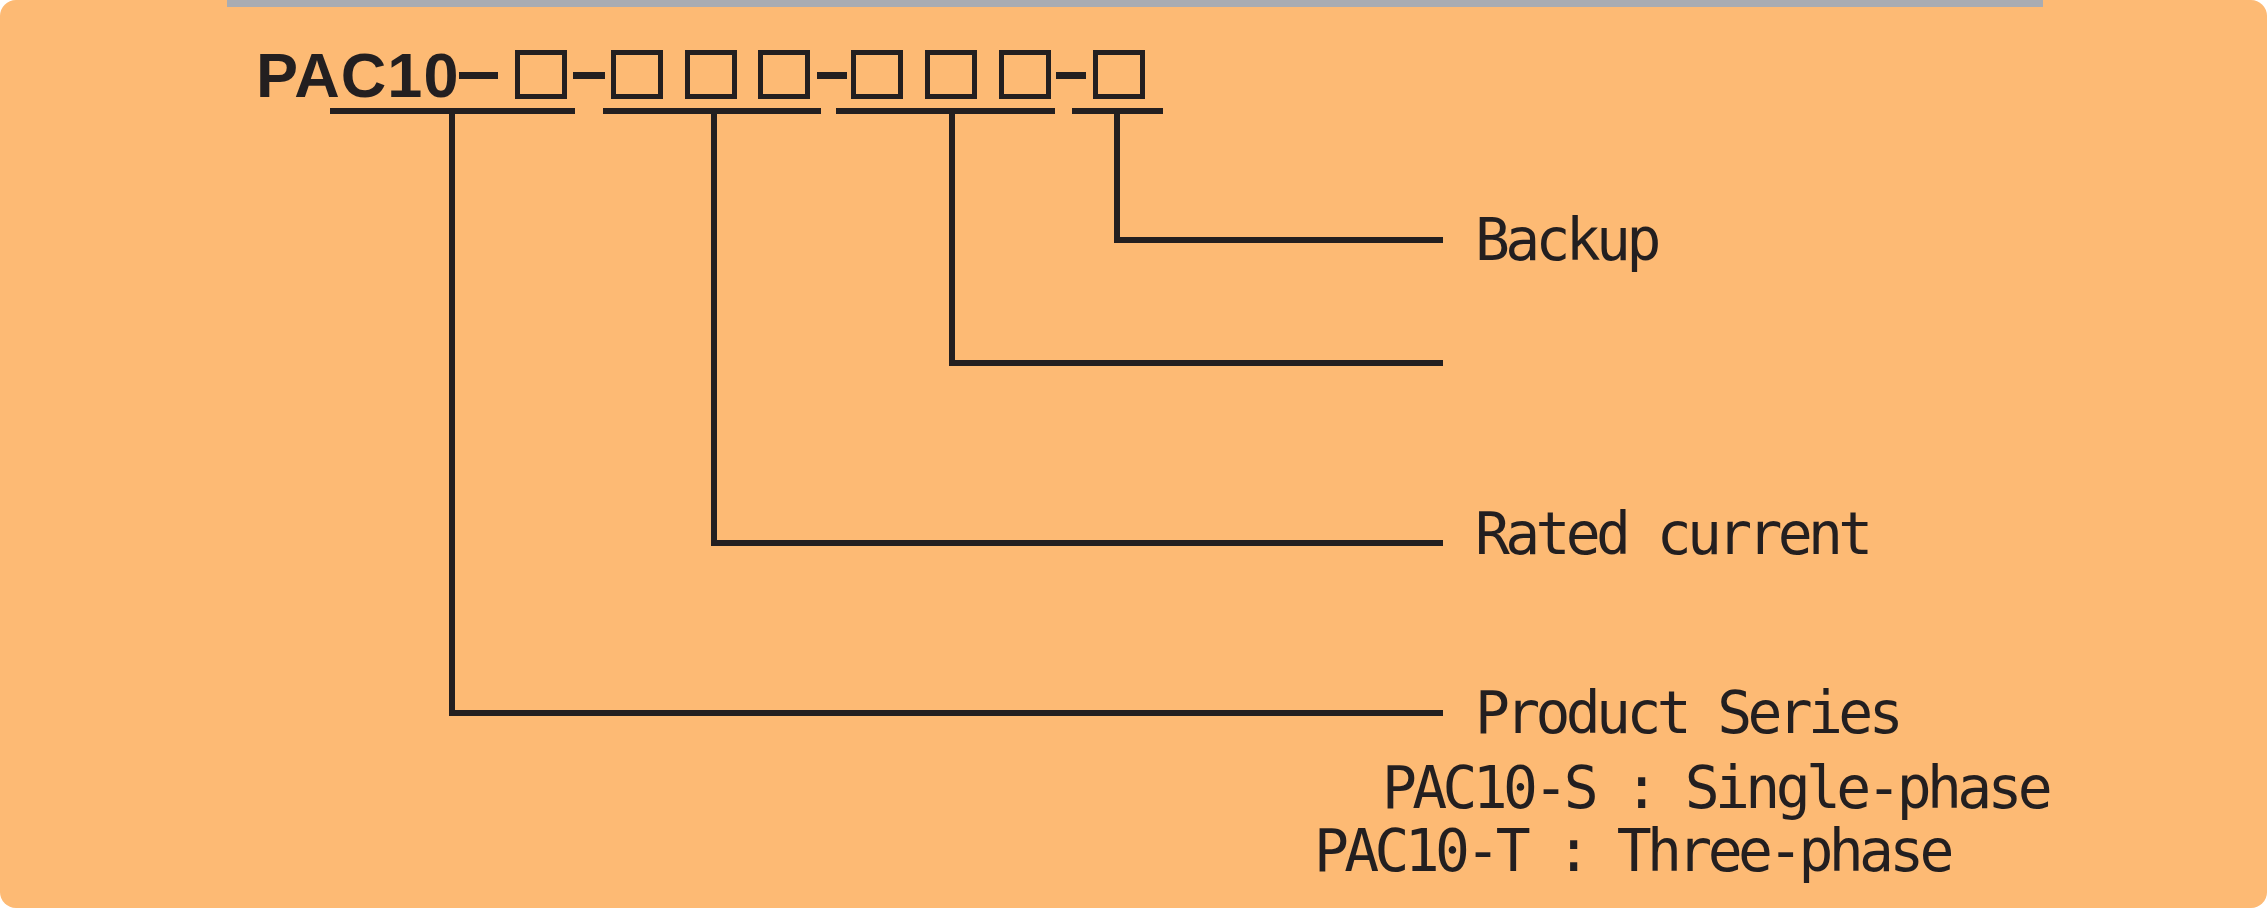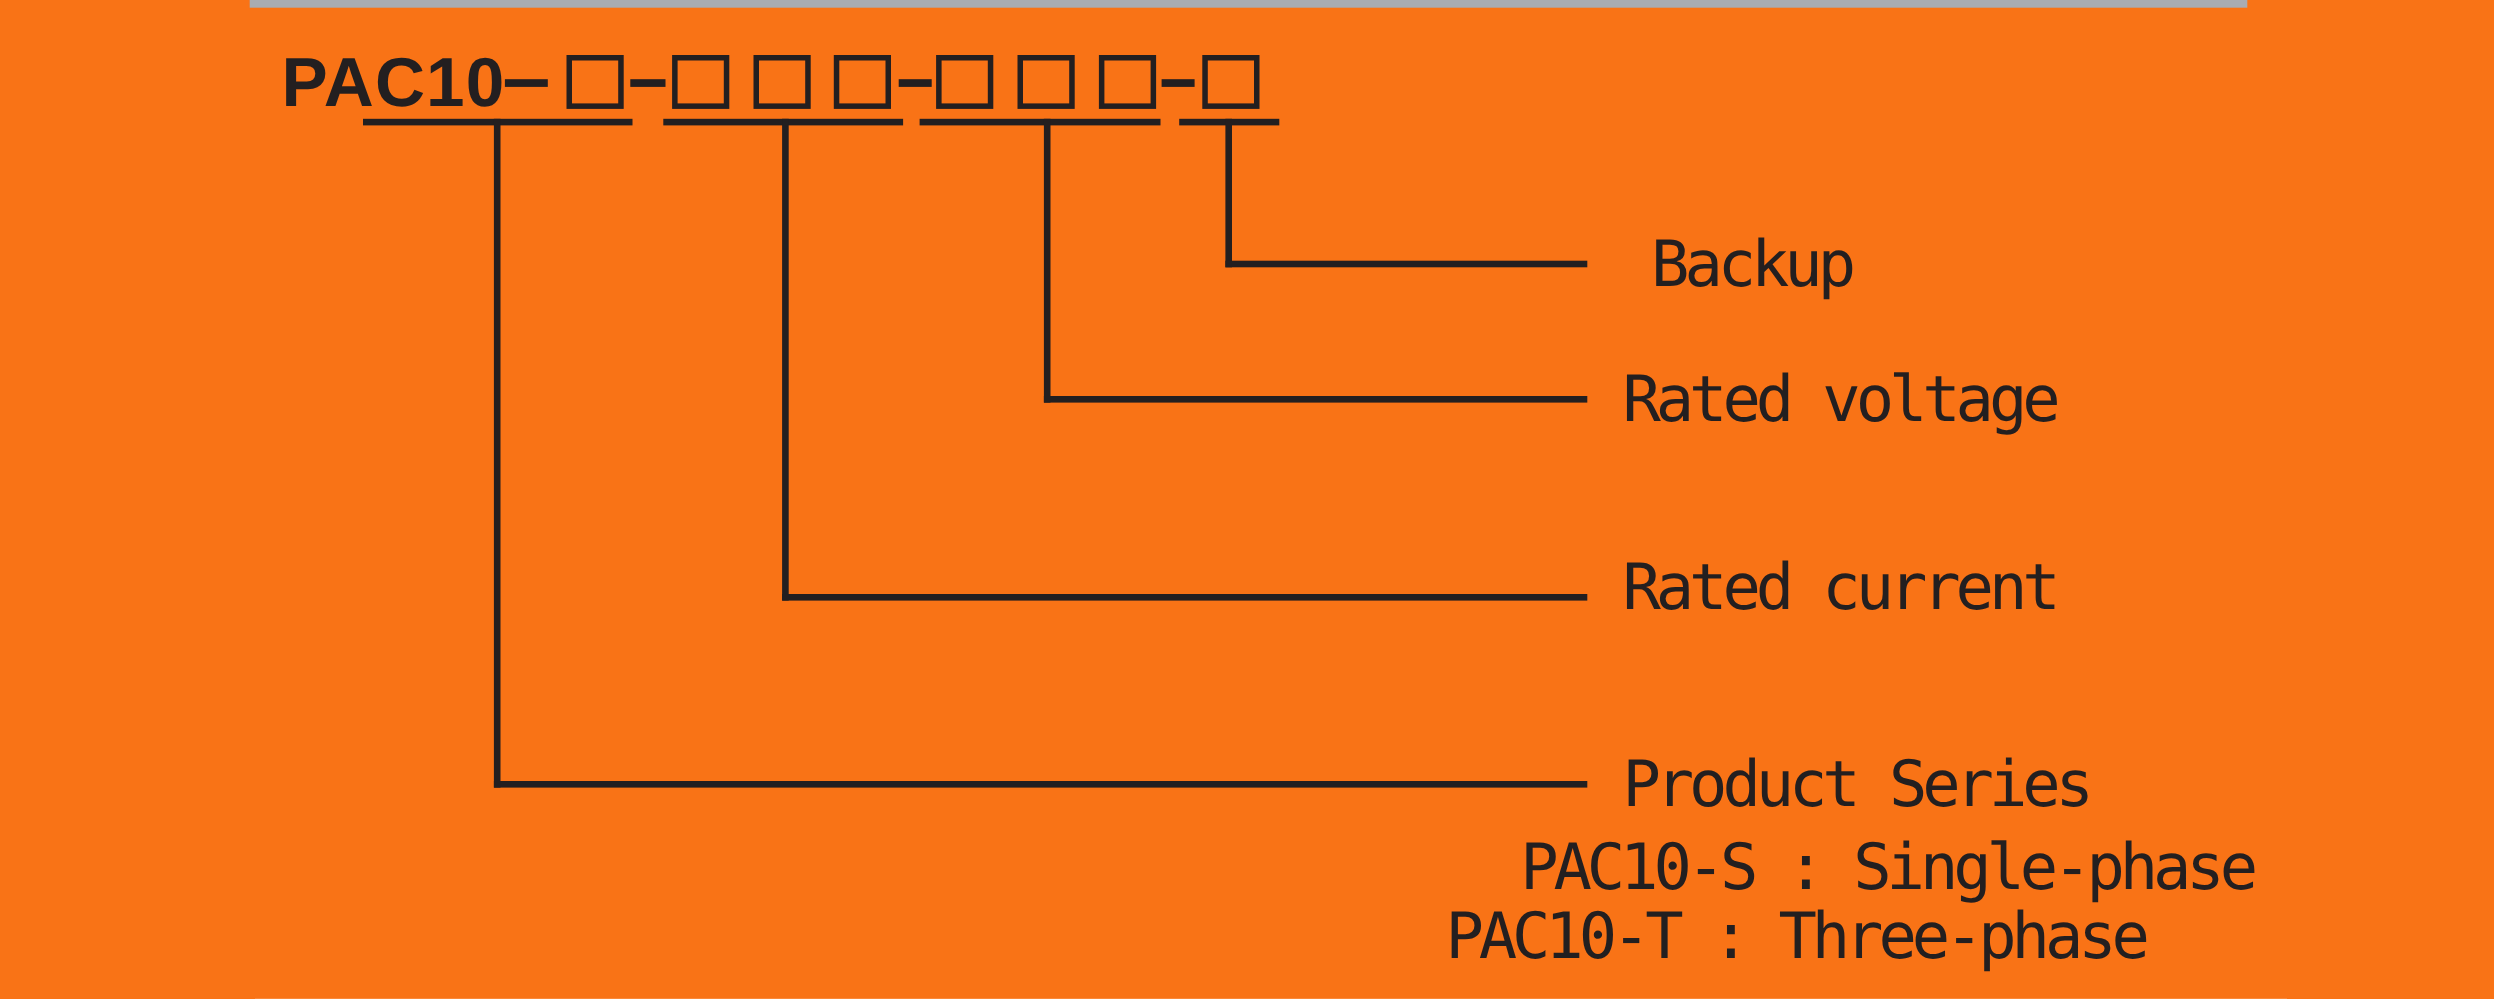--- a/index.html
+++ b/index.html
@@ -1,23 +1,24 @@
 <!DOCTYPE html>
 <html><head>
 <meta charset="utf-8">
 <style>
   html, body { margin: 0; padding: 0; }
   #stage {
     position: relative;
     width: 2267px;
     height: 908px;
-    background: #f97316;
+    background: #fdba74;
     overflow: hidden;
     font-family: "DejaVu Sans Mono", "Liberation Mono", monospace;
     color: #231f20;
+    border-radius: 16px;
   }
   .bar { position: absolute; background: #231f20; }
   .topbar { position: absolute; background: #a9acb2; }
   .ph-box {
     position: absolute;
     box-sizing: border-box;
     width: 52px; height: 49px;
     border: 5px solid #231f20;
     background: transparent;
     top: 50px;
@@ -74,21 +75,20 @@
   <div class="bar" style="left:449px; top:108px; width:6px; height:608px;"></div>
   <div class="bar" style="left:711px; top:108px; width:6px; height:438px;"></div>
   <div class="bar" style="left:949px; top:108px; width:6px; height:258px;"></div>
   <div class="bar" style="left:1114px; top:108px; width:6px; height:135px;"></div>
 
   <div class="bar" style="left:1114px; top:237px; width:329px; height:6px;"></div>
   <div class="bar" style="left:949px; top:360px; width:494px; height:6px;"></div>
   <div class="bar" style="left:711px; top:540px; width:732px; height:6px;"></div>
   <div class="bar" style="left:449px; top:710px; width:994px; height:6px;"></div>
 
-  <div class="label" style="left:1475px; top:202px;margin-left:26px;">Backup</div>
-  <div class="label" style="left:1475px; top:325px;">Rated voltage</div>
+  <div class="label" style="left:1475px; top:202px;">Backup</div>
   <div class="label" style="left:1475px; top:496px;">Rated current</div>
   <div class="label" style="left:1475px; top:675px;">Product Series</div>
 
   <div class="label" style="left:1382px; top:750px;">PAC10-S : Single-phase</div>
   <div class="label" style="left:1314px; top:813px;">PAC10-T : Three-phase</div>
 
 </div>
 
 </body></html>

